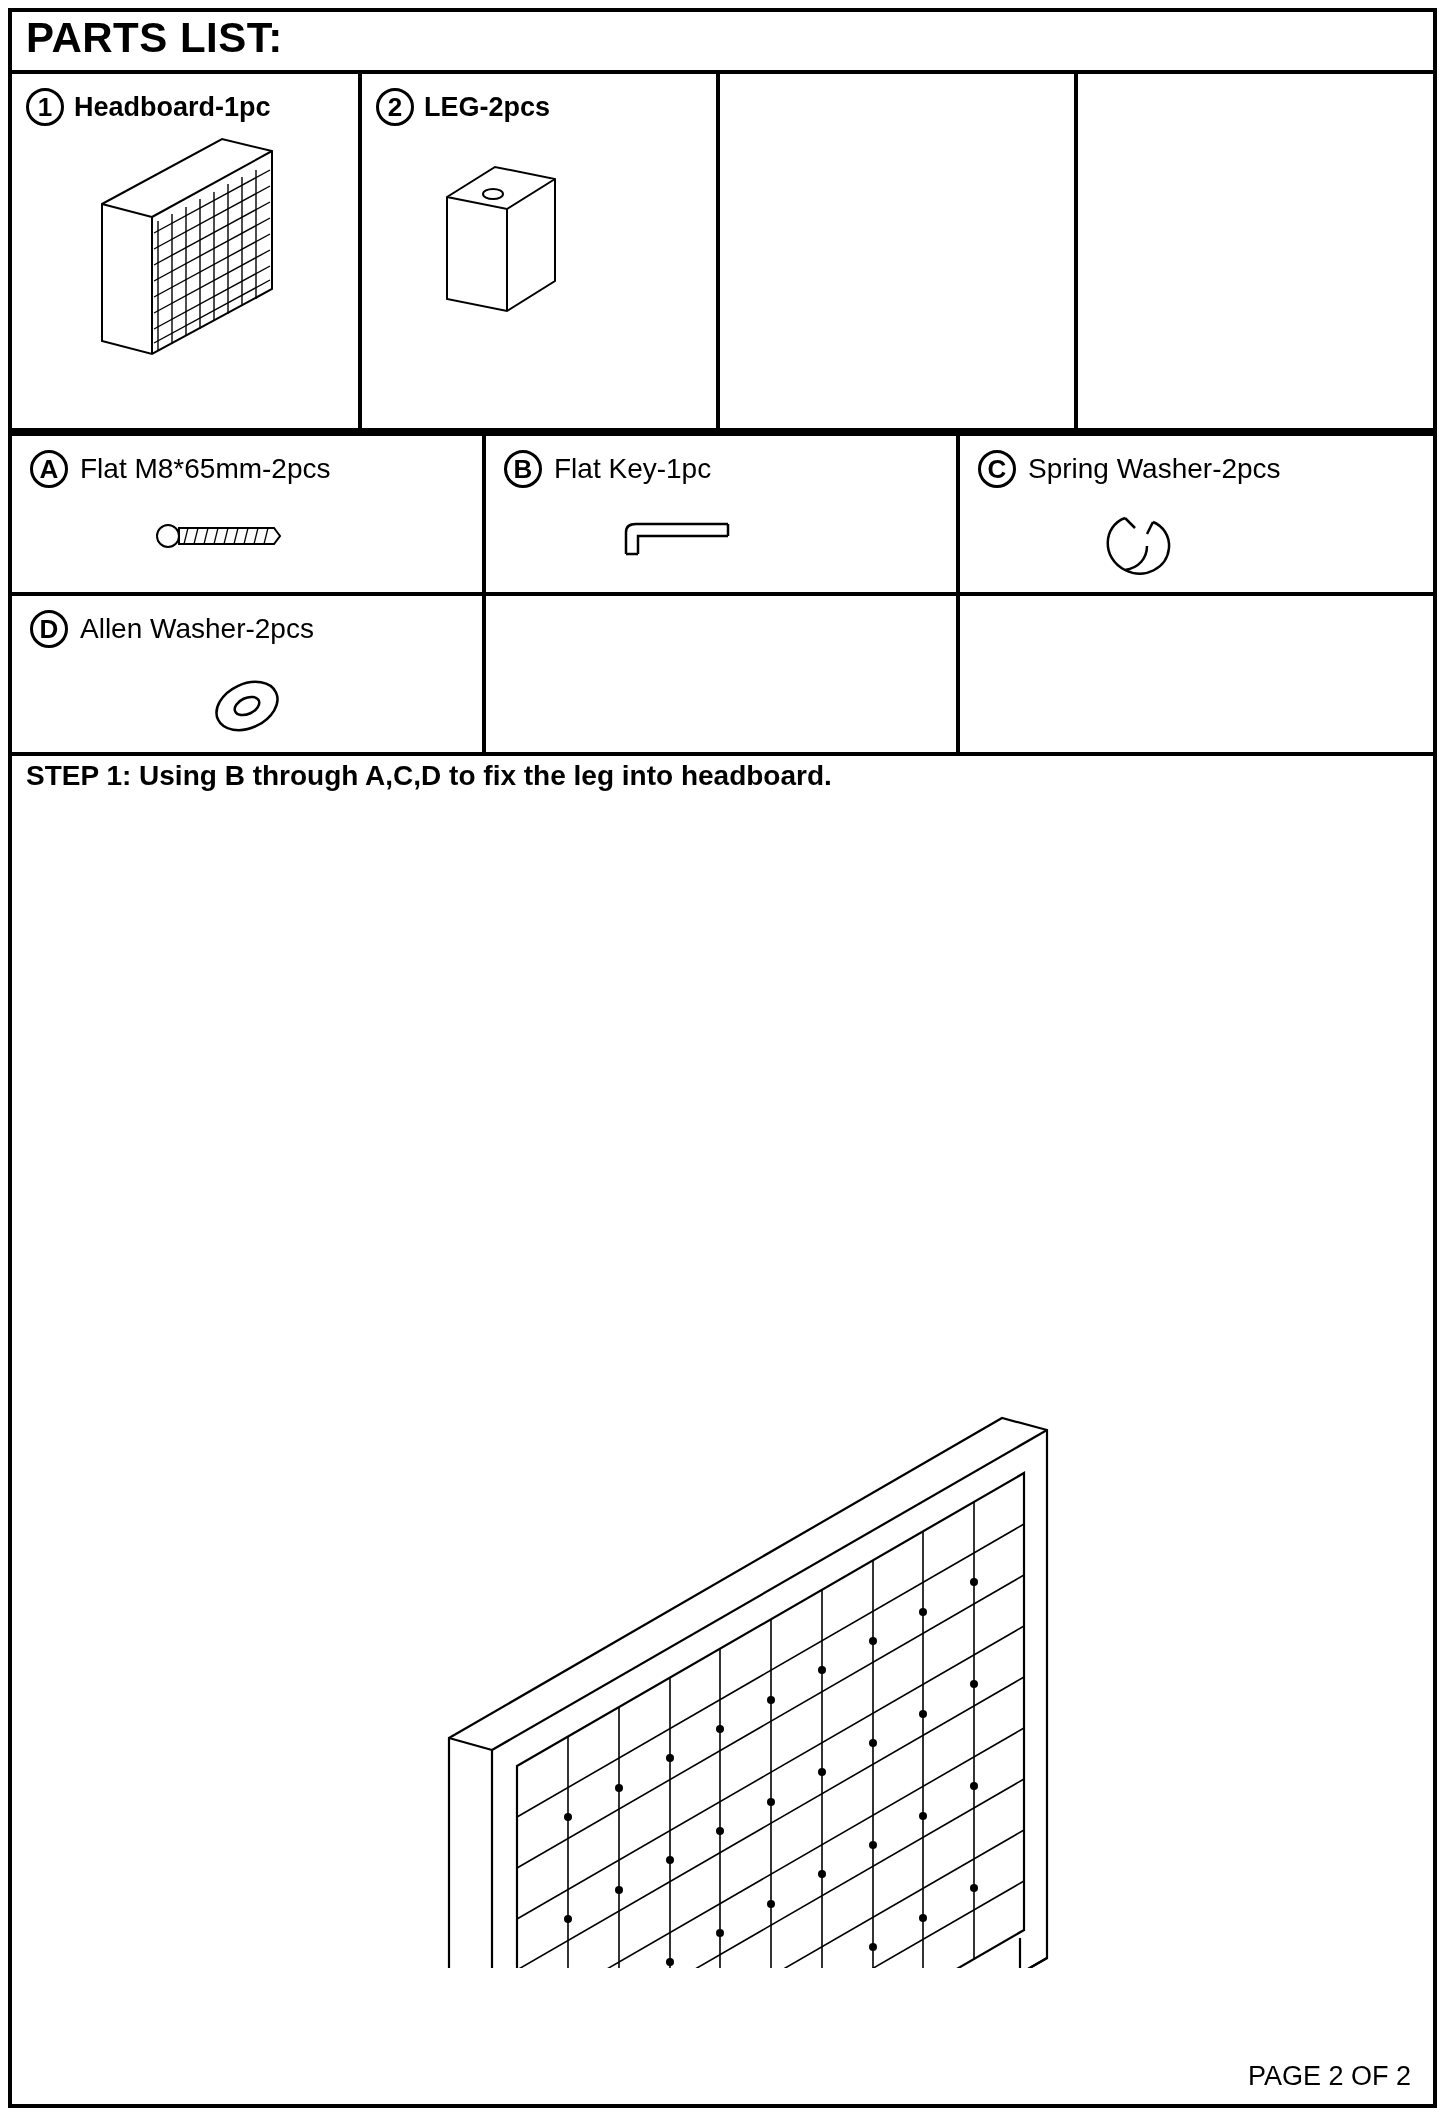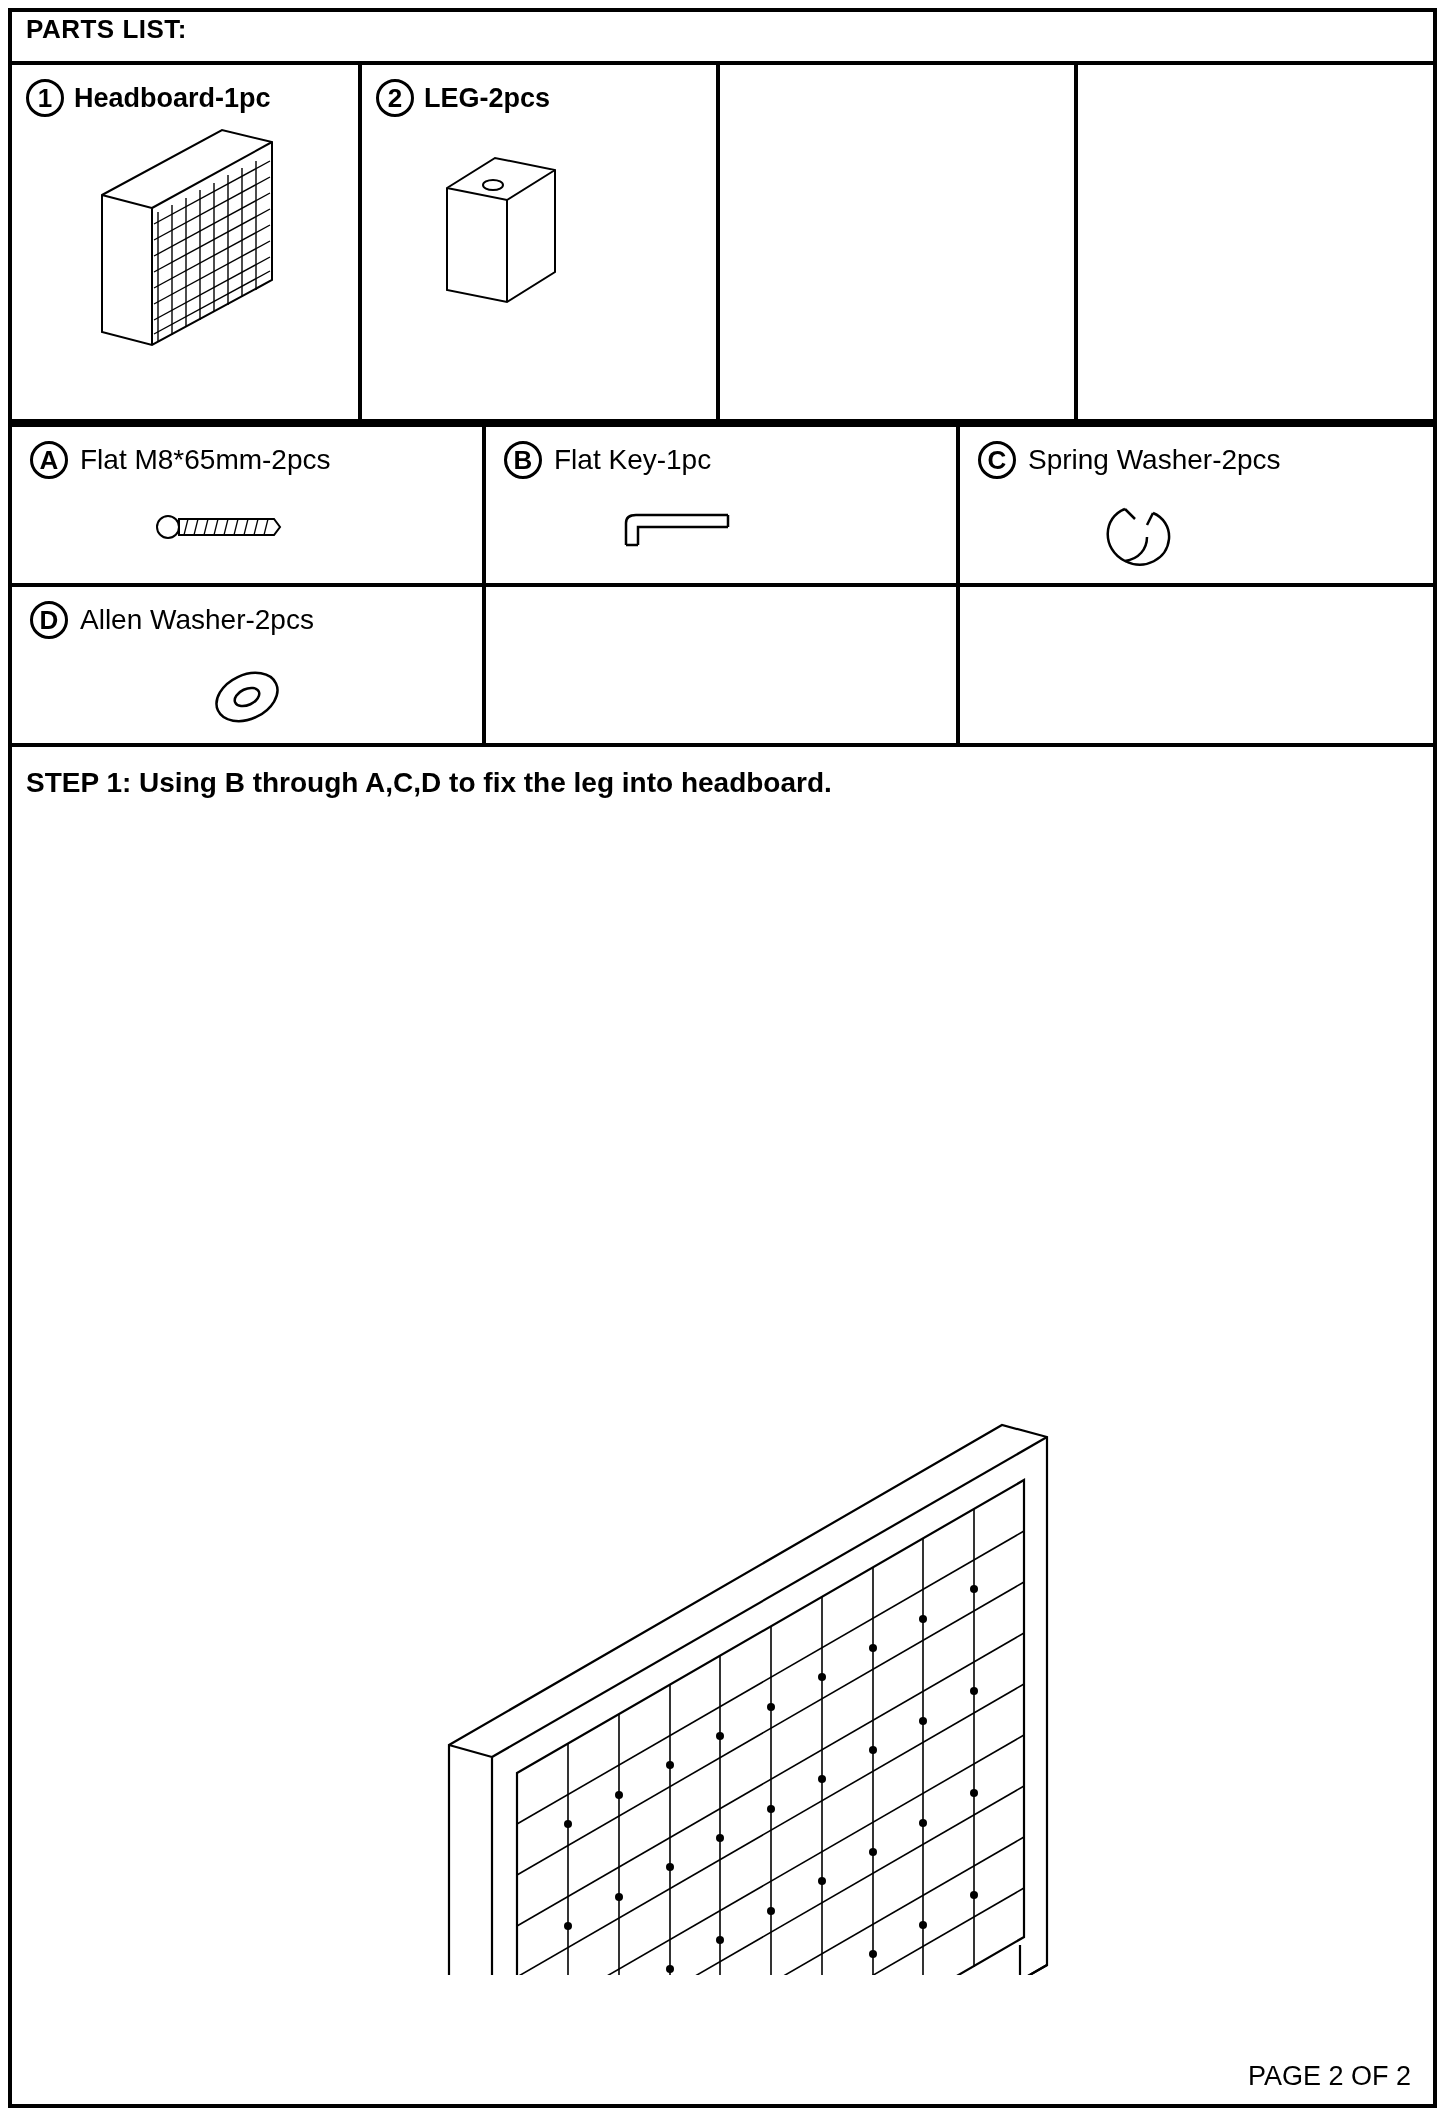--- a/index.html
+++ b/index.html
@@ -20,24 +20,24 @@
     left: 8px;
     top: 8px;
     width: 1429px;
     height: 2100px;
     border: 4px solid #000;
     box-sizing: border-box;
     background: #fff;
   }
   
   .section-title {
-    font-size: 26px;
+    font-size: 42px;
     font-weight: bold;
     letter-spacing: 0.5px;
-    padding: 2px 0 16px 14px;
+    padding: 2px 0 8px 14px;
   }
   .hr-thick {
     height: 4px;
     background: #000;
     width: 100%;
   }
   
   .parts-table {
     display: flex;
     width: 100%;
@@ -104,21 +104,21 @@
     align-items: center;
     gap: 12px;
     padding: 14px 0 0 18px;
     font-size: 28px;
   }
   .hw-label .circle-num { border-width: 3px; }
 
   .step-line {
     font-size: 28px;
     font-weight: bold;
-    padding: 20px 0 6px 14px;
+    padding: 4px 0 6px 14px;
   }
 
   .figure-wrap {
     position: relative;
     width: 100%;
     height: 1170px;
   }
   .page-footer {
     position: absolute;
     right: 22px;

